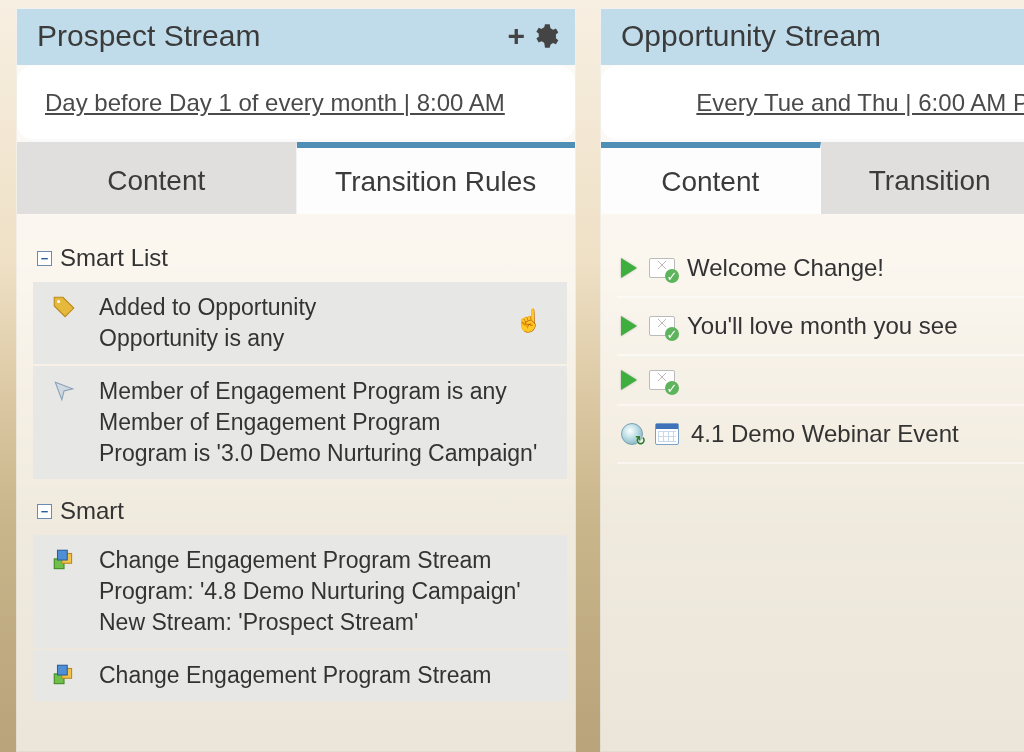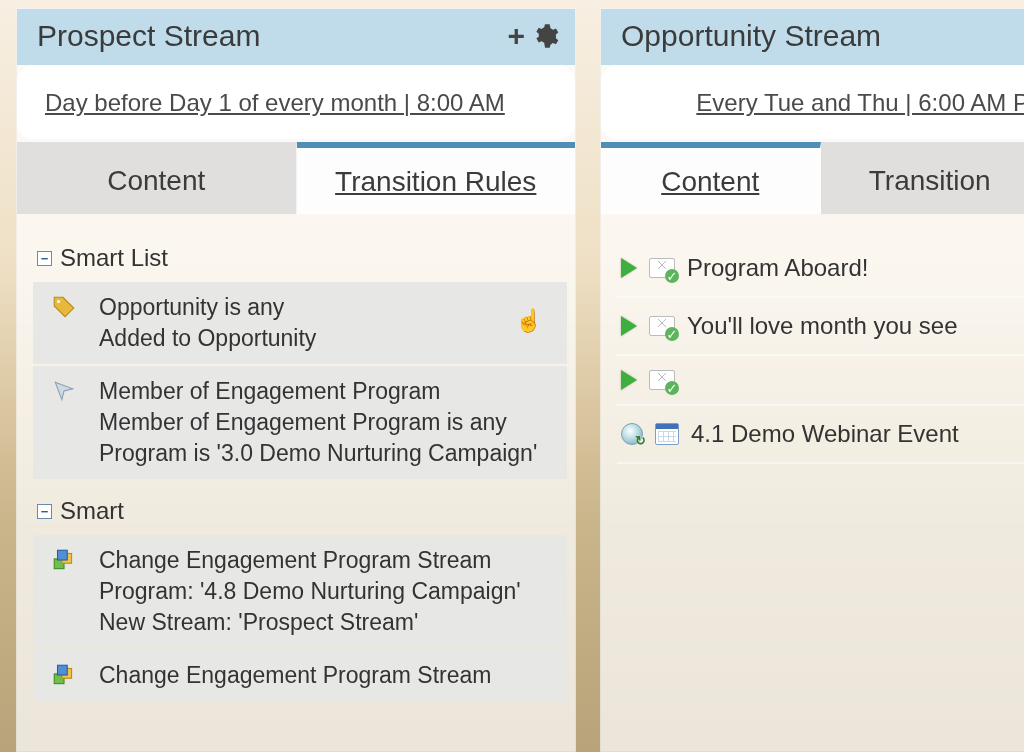--- a/index.html
+++ b/index.html
@@ -63,21 +63,20 @@
     color: #3b3b3b;
     border-right: 1px solid rgba(255,255,255,0.6);
     background: #e0dfde;
     cursor: pointer;
   }
   .tab:last-child { border-right: none; }
   .tab.active {
     background: rgba(255,255,255,0.92);
     border-top: 6px solid #4f8fb6;
     padding-top: 1px;
-    text-decoration: underline;
   }
   .tab:not(.active) { border-top: 6px solid transparent; }
 
   .body-area { flex: 1; overflow: hidden; padding: 26px 8px 0 16px; }
 
   .section-header {
     display: flex;
     align-items: center;
     gap: 8px;
     font-size: 24px;
@@ -202,35 +201,35 @@
     </div>
 
     <div class="rule-row">
       <span class="rule-icon tag-icon">
         <svg viewBox="0 0 24 24">
             <path fill="#e6b93c" stroke="#b88a1c" stroke-width="1" d="M3 3h8l10 10-8 8L3 11z"></path>
             <circle cx="7" cy="7" r="1.4" fill="#fff"></circle>
           </svg>
       </span>
       <span class="rule-text">
+        <span class="line">Added to Opportunity</span>
         <span class="line">Opportunity is any</span>
-        <span class="line">Added to Opportunity</span>
         <span class="cursor-hand">☝</span>
       </span>
     </div>
 
     <div class="rule-row alt">
       <span class="rule-icon arrow-icon">
         <svg viewBox="0 0 24 24">
             <path fill="#cfd9e2" stroke="#8aa0b6" stroke-width="1" d="M4 4l16 6-8 2-2 8z"></path>
           </svg>
       </span>
       <span class="rule-text">
+        <span class="line">Member of Engagement Program is any</span>
         <span class="line">Member of Engagement Program</span>
-        <span class="line">Member of Engagement Program is any</span>
         <span class="line">Program is '3.0 Demo Nurturing Campaign'</span>
       </span>
     </div>
 
     <div class="section-header" style="margin-top:14px">
       <span class="collapse-box">−</span>
       <span>Smart</span>
     </div>
 
     <div class="rule-row">
@@ -275,21 +274,21 @@
 
   <div class="tabs">
     <div class="tab active">Content</div>
     <div class="tab">Transition</div>
   </div>
 
   <div class="body-area">
     <div class="content-item">
       <span class="play-tri"></span>
       <span class="mail-badge"></span>
-      <span>Program Aboard!</span>
+      <span>Welcome Change!</span>
     </div>
     <div class="content-item">
       <span class="play-tri"></span>
       <span class="mail-badge"></span>
       <span>You'll love month you see</span>
     </div>
     <div class="content-item">
       <span class="play-tri"></span>
       <span class="mail-badge"></span>
     </div>

